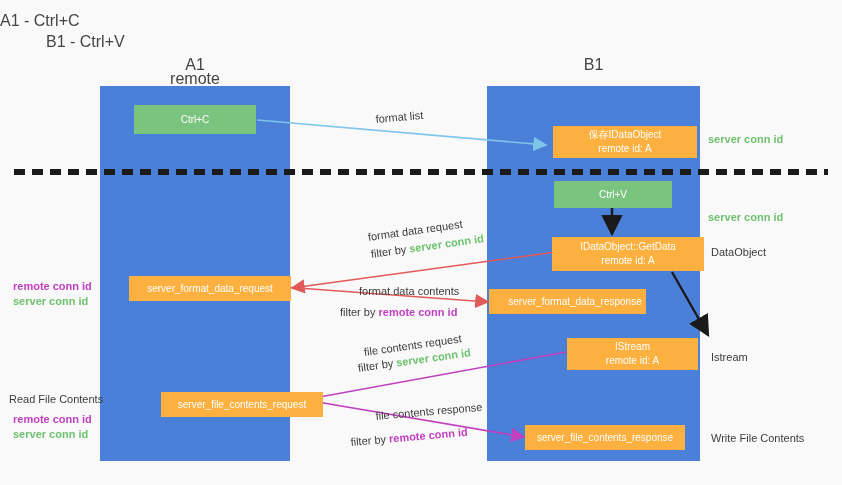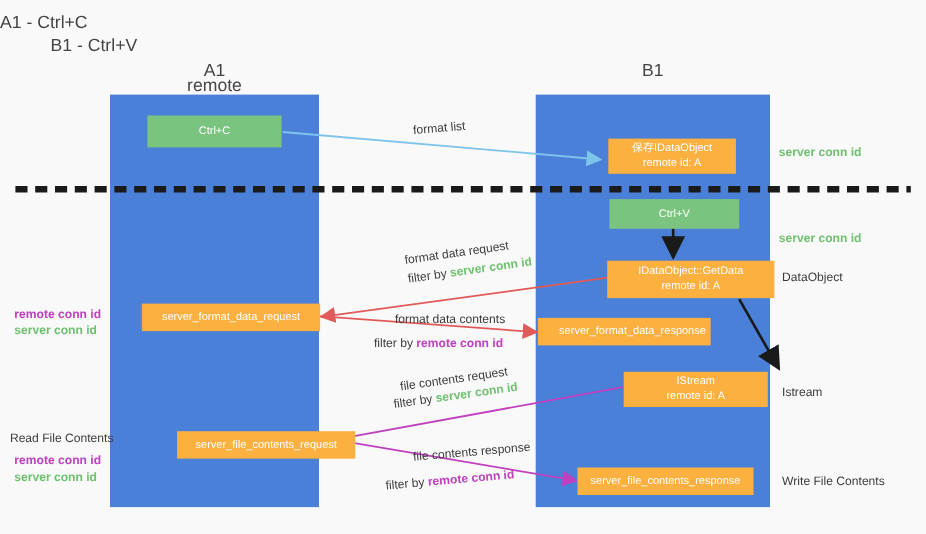--- a/index.html
+++ b/index.html
@@ -126,21 +126,21 @@
 
     <line x1="566" y1="352" x2="292" y2="402" stroke="#c040c0" stroke-width="1.6" marker-end="url(#ah-magenta)"></line>
 
     <line x1="294" y1="398" x2="524" y2="437" stroke="#c040c0" stroke-width="1.6" marker-end="url(#ah-magenta)"></line>
   </svg>
 
   <div class="box green" style="left:134px; top:105px; width:122px; height:29px;">
     <span>Ctrl+C</span>
   </div>
 
-  <div class="box orange" style="left:553px; top:126px; width:116px; height:32px;">
+  <div class="box orange" style="left:553px; top:126px; width:144px; height:32px;">
     <span>保存IDataObject</span>
     <span>remote id: A</span>
   </div>
 
   <div class="box green" style="left:554px; top:181px; width:118px; height:27px;">
     <span>Ctrl+V</span>
   </div>
 
   <div class="box orange" style="left:552px; top:237px; width:152px; height:34px;">
     <span>IDataObject::GetData</span>

